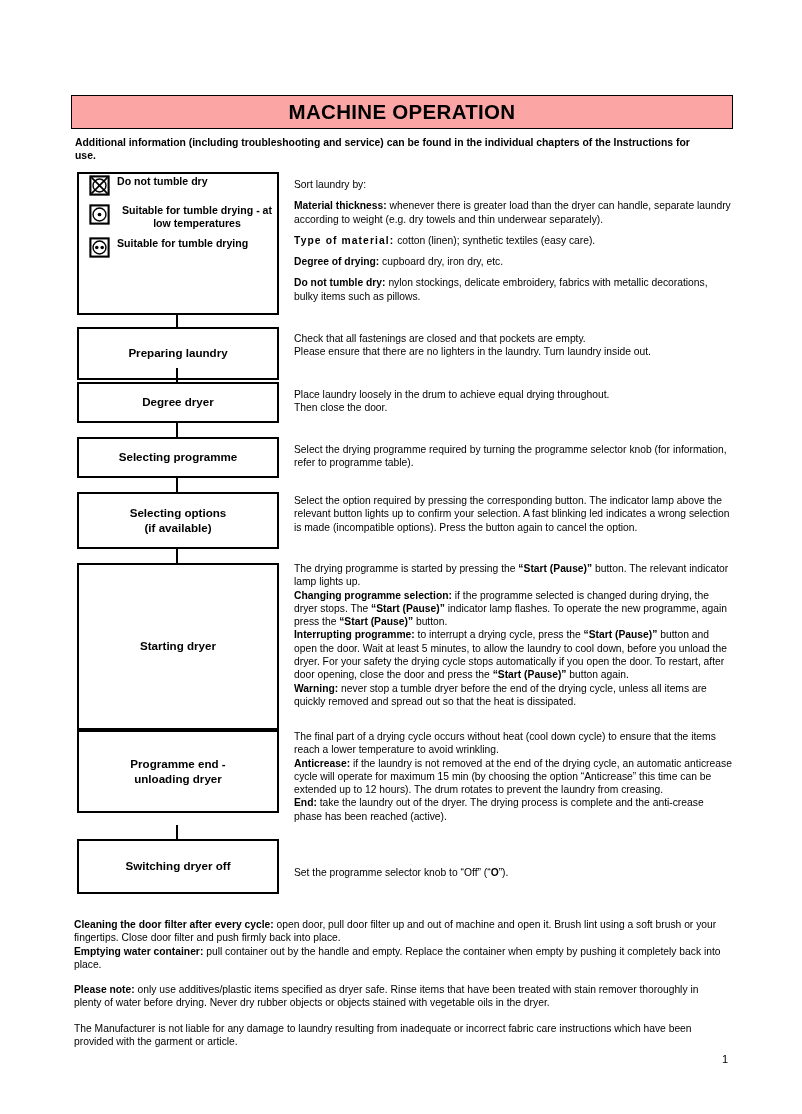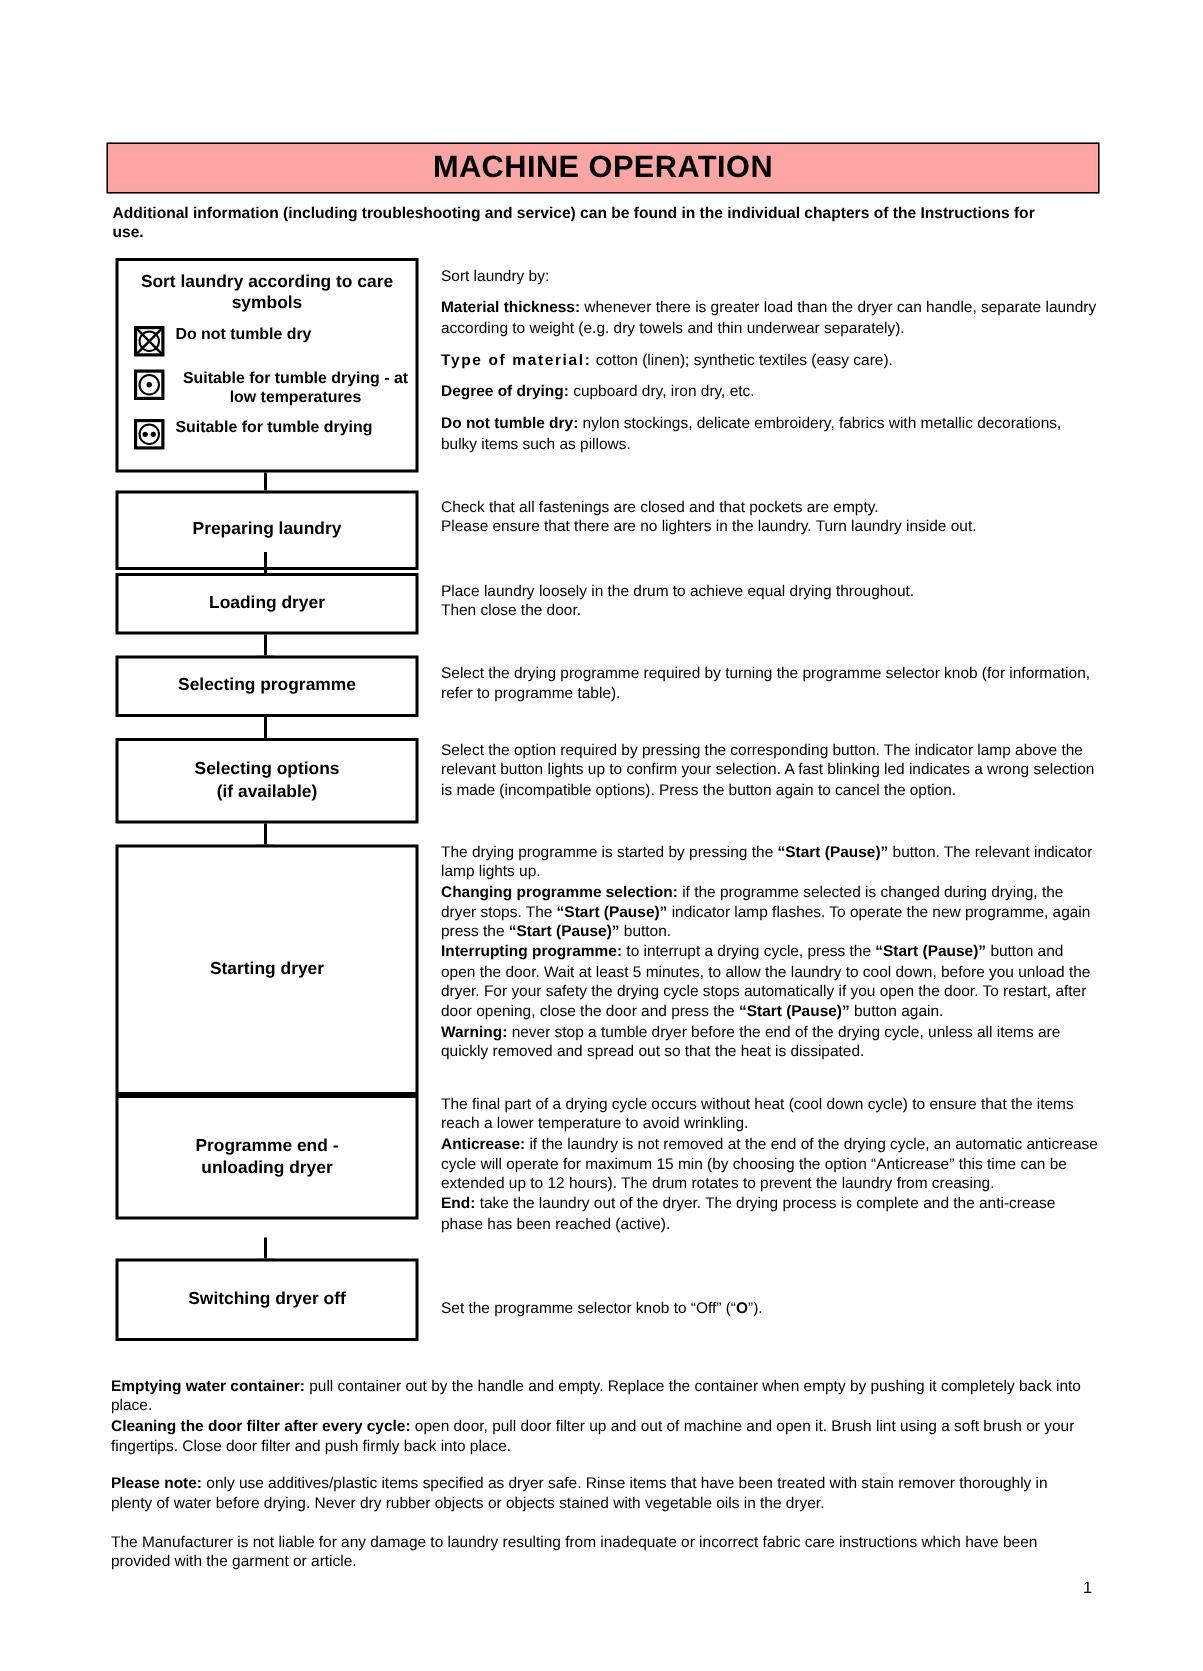--- a/index.html
+++ b/index.html
@@ -170,21 +170,20 @@
 
   <div class="title-bar">
     <span class="title-text">MACHINE OPERATION</span>
   </div>
 
   <div class="intro">Additional information (including troubleshooting and service) can be found in the individual chapters of the Instructions for use.</div>
 
   <div class="flow">
 
     <div class="fbox" style="top:0px; height:143px; justify-content:flex-start;">
-      <div class="care-head">Sort laundry according to care symbols</div>
       <div class="care-list">
 
         <div class="care-row">
           <span class="care-sym">
             <svg width="21" height="21" viewBox="0 0 24 24">
               <rect x="1.6" y="1.6" width="20.8" height="20.8" fill="#fff" stroke="#000" stroke-width="2.4"></rect>
               <circle cx="12" cy="12" r="7.4" fill="#fff" stroke="#000" stroke-width="1.6"></circle>
               <line x1="2.8" y1="2.8" x2="21.2" y2="21.2" stroke="#000" stroke-width="1.9"></line>
               <line x1="21.2" y1="2.8" x2="2.8" y2="21.2" stroke="#000" stroke-width="1.9"></line>
             </svg>
@@ -220,21 +219,21 @@
 
     <div class="arrow" style="top:143px; height:15px;"></div>
 
     <div class="fbox" style="top:155px; height:53px;">
       <div class="fbox-label">Preparing laundry</div>
     </div>
 
     <div class="arrow" style="top:196px; height:15px;"></div>
 
     <div class="fbox" style="top:210px; height:41px;">
-      <div class="fbox-label">Loading dryer</div>
+      <div class="fbox-label">Degree dryer</div>
     </div>
 
     <div class="arrow" style="top:251px; height:15px;"></div>
 
     <div class="fbox" style="top:265px; height:41px;">
       <div class="fbox-label">Selecting programme</div>
     </div>
 
     <div class="arrow" style="top:306px; height:15px;"></div>
 
@@ -301,21 +300,21 @@
     <p style="margin-bottom:0">The final part of a drying cycle occurs without heat (cool down cycle) to ensure that the items reach a lower temperature to avoid wrinkling.</p>
     <p style="margin-bottom:0"><b>Anticrease:</b><span> if the laundry is not removed at the end of the drying cycle, an automatic anticrease cycle will operate for maximum 15 min (by choosing the option “Anticrease” this time can be extended up to 12 hours). The drum rotates to prevent the laundry from creasing.</span></p>
     <p><b>End:</b><span> take the laundry out of the dryer. The drying process is complete and the anti-crease phase has been reached (active).</span></p>
   </div>
 
   <div class="rtext" style="top:866px;">
     <p><span>Set the programme selector knob to “Off” (“</span><b>O</b><span>”).</span></p>
   </div>
 
   <div class="bottom" style="top:918px;">
+    <p><b>Cleaning the door filter after every cycle:</b><span> open door, pull door filter up and out of machine and open it. Brush lint using a soft brush or your fingertips. Close door filter and push firmly back into place.</span></p>
     <p><b>Emptying water container:</b><span> pull container out by the handle and empty. Replace the container when empty by pushing it completely back into place.</span></p>
-    <p><b>Cleaning the door filter after every cycle:</b><span> open door, pull door filter up and out of machine and open it. Brush lint using a soft brush or your fingertips. Close door filter and push firmly back into place.</span></p>
     <p class="gap"><b>Please note:</b><span> only use additives/plastic items specified as dryer safe. Rinse items that have been treated with stain remover thoroughly in plenty of water before drying. Never dry rubber objects or objects stained with vegetable oils in the dryer.</span></p>
     <p class="gap">The Manufacturer is not liable for any damage to laundry resulting from inadequate or incorrect fabric care instructions which have been provided with the garment or article.</p>
   </div>
 
   <div class="page-number">1</div>
 
 </div>
 
 </body></html>

